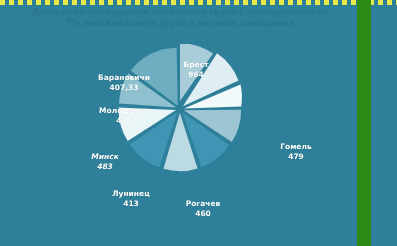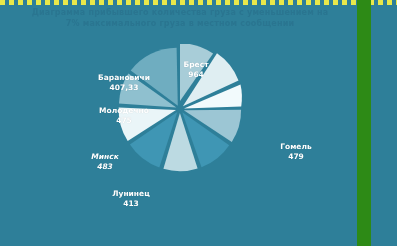--- a/index.html
+++ b/index.html
@@ -99,20 +99,24 @@
     </div>
 
 
 
     <div class="pie-label" style="left:296px; top:108px;">
       <span>Гомель</span>
       <span class="v">479</span>
     </div>
 
 
+    <div class="pie-label" style="left:203px; top:165px;">
+      <span>Рогачев</span>
+      <span class="v">460</span>
+    </div>
 
     <div class="pie-label" style="left:131px; top:155px;">
       <span>Лунинец</span>
       <span class="v">413</span>
     </div>
 
     <div class="pie-label" style="left:105px; top:118px;font-style:italic;">
       <span>Минск</span>
       <span class="v">483</span>
     </div>

